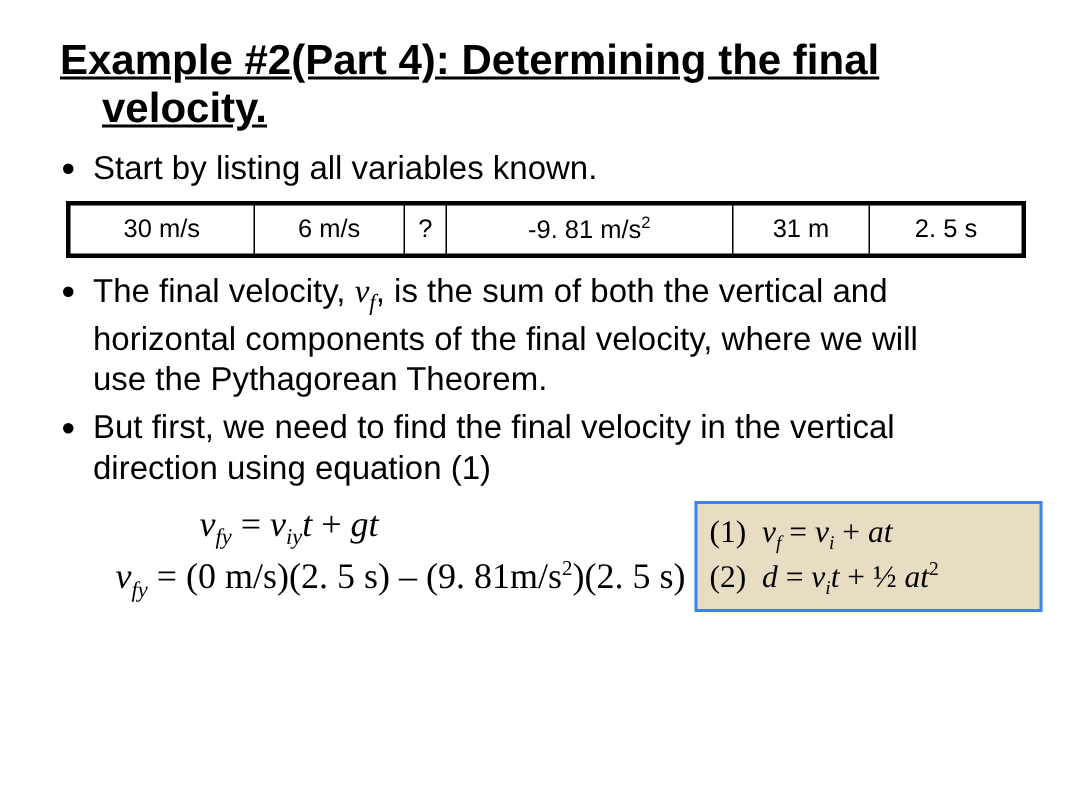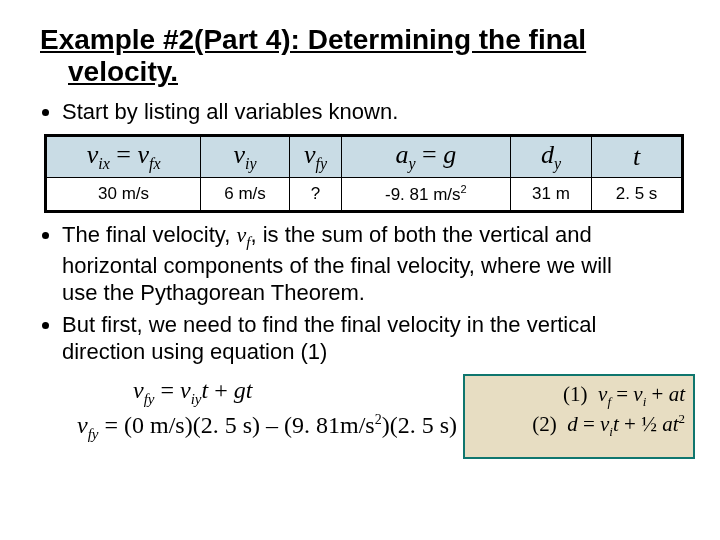--- a/index.html
+++ b/index.html
@@ -79,30 +79,29 @@
     line-height: 1.35;
     flex: 1 1 auto;
   }
   .calc .line1 { padding-left: 56px; }
   .calc .line2 { padding-left: 0px; white-space: nowrap; }
   .calc .line3 { padding-left: 70px; }
   .calc i { font-style: italic; }
   .calc sub { font-size: 15px; font-style: italic; }
   .calc sup { font-size: 14px; }
   .eqbox {
-    border: 2px solid #0f766e;
+    border: 2px solid #3b82f6;
     background: #e7ddc2;
     font-family: "Times New Roman", Times, serif;
     font-size: 21px;
     line-height: 1.35;
-    padding: 4px 8px 16px 8px;
+    padding: 4px 8px 5px 8px;
     width: 212px;
     flex: 0 0 auto;
     margin-right: -8px;
-    text-align: right;
   }
   .eqbox .row { white-space: nowrap; }
   .eqbox sub { font-size: 13px; font-style: italic; }
   .eqbox sup { font-size: 13px; }
   .eqbox i { font-style: italic; }
 </style>
 </head>
 <body>
 
 <div class="slide">
@@ -111,28 +110,20 @@
     <span class="underline"><span>Example #2(Part 4): Determining the final</span></span><br>
     <span class="underline"><span>velocity.</span></span>
   </div>
 
   <ul class="top">
     <li>Start by listing all variables known.</li>
   </ul>
 
   <table class="vars">
     <tbody>
-        <tr>
-      <th>v<sub>ix</sub> <span class="rom">=</span> v<sub>fx</sub></th>
-      <th>v<sub>iy</sub></th>
-      <th>v<sub>fy</sub></th>
-      <th>a<sub>y</sub> <span class="rom">=</span> g</th>
-      <th>d<sub>y</sub></th>
-      <th>t</th>
-    </tr>
     <tr>
       <td>30 m/s</td>
       <td>6 m/s</td>
       <td>?</td>
       <td>-9. 81 m/s<sup>2</sup></td>
       <td>31 m</td>
       <td>2. 5 s</td>
     </tr>
   </tbody>
     </table>

